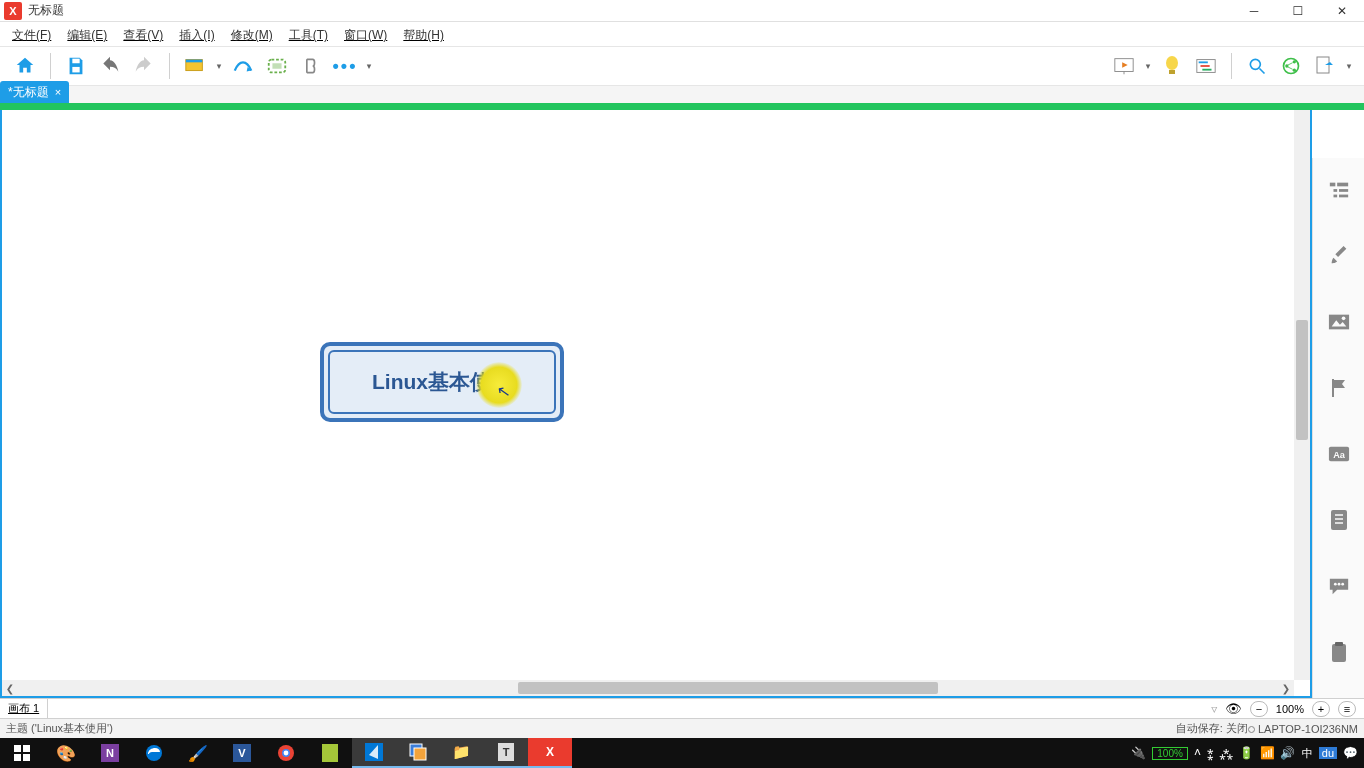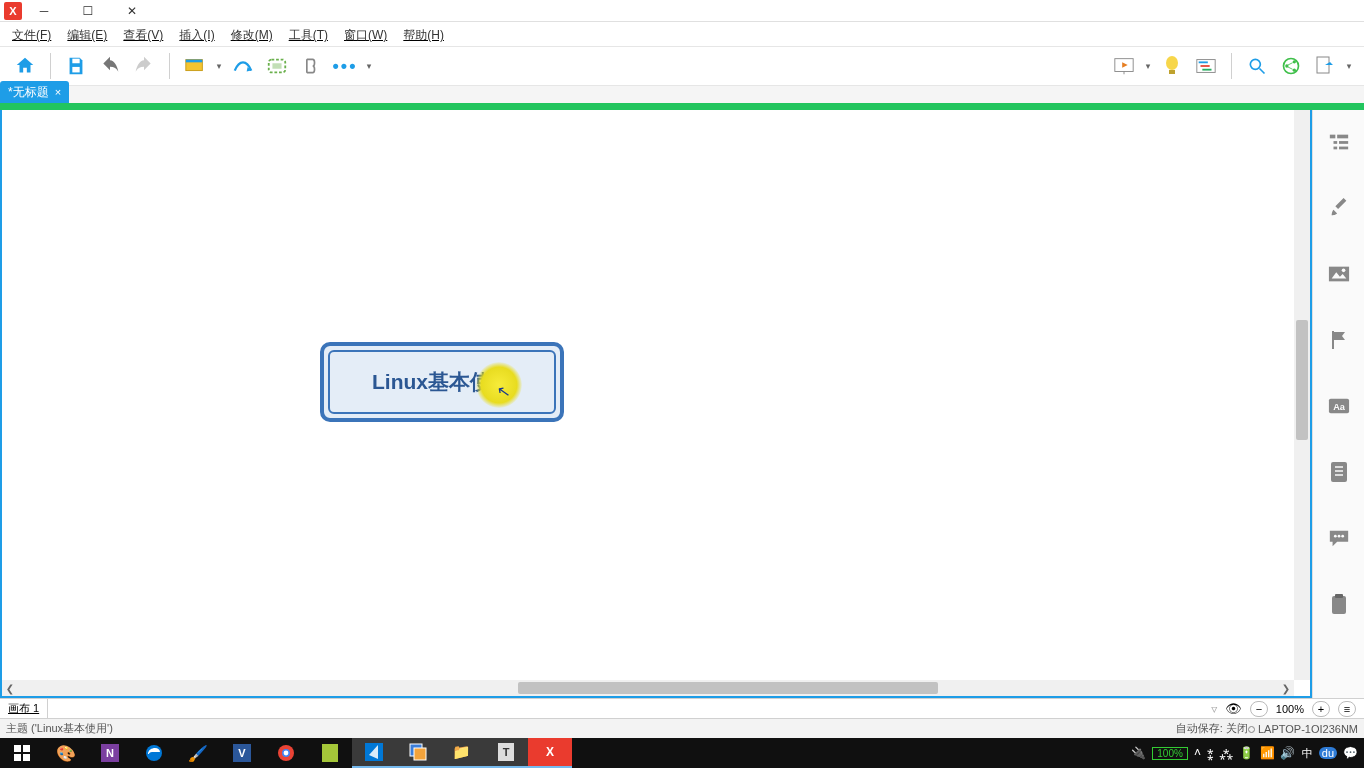--- a/index.html
+++ b/index.html
@@ -40,21 +40,21 @@
 .hscroll .thumb { position: absolute; top: 2px; bottom: 2px; left: 500px; width: 420px; background: #c2c2c2; border-radius: 2px; }
 
 
 .node { position: absolute; left: 318px; top: 232px; width: 244px; height: 80px; border: 4px solid #3b74b9; border-radius: 10px; background: #e4edf7; display: flex; align-items: center; justify-content: center; }
 .node .inner { position:absolute; inset:4px; border:2px solid #3b74b9; border-radius:6px; }
 .node .text { font-size: 21px; font-weight: bold; color: #2b5793; z-index: 2; }
 .cursor-spot { position: absolute; left: 474px; top: 252px; width: 46px; height: 46px; background: radial-gradient(circle, #f7ec3a 0%, #e8dc20 55%, rgba(232,220,32,0) 72%); border-radius: 50%; z-index: 3; pointer-events:none; }
 .cursor-arrow { position:absolute; left:495px; top:272px; font-size:16px; color:#1a3a8a; z-index:4; pointer-events:none; transform: rotate(-10deg); }
 
 
-.sidepanel { width: 52px; background: #fafafa; border-left: 1px solid #e0e0e0; display: flex; flex-direction: column; align-items: center; padding-top: 16px; gap: 34px; }
+.sidepanel { width: 52px; background: #fafafa; border-left: 1px solid #e0e0e0; display: flex; flex-direction: column; align-items: center; padding-top: 16px; gap: 34px; margin-top: 48px; }
 .sidepanel .sp-btn { width: 32px; height: 32px; display: flex; align-items: center; justify-content: center; cursor: pointer; color: #888; }
 
 
 .sheetbar { height: 20px; border-top: 1px solid #d0d0d0; display: flex; align-items: center; font-size: 11px; background:#fff; }
 .sheet-tab { padding: 0 8px; height: 100%; display:flex; align-items:center; border-right: 1px solid #d0d0d0; text-decoration: underline; }
 .sheet-tools { margin-left: auto; display: flex; align-items: center; gap: 8px; padding: 0 8px; }
 .sheet-tools .zoom-btn { width:18px; height:16px; border:1px solid #bbb; border-radius:8px; display:flex; align-items:center; justify-content:center; font-size:11px; cursor:pointer; background:#fff; }
 .sheet-tools .eye { font-size:13px; }
 
 
@@ -71,20 +71,21 @@
 .tray .battery { border:1px solid #3c3; padding:0 4px; color:#3c3; font-size:10px; }
 .tray .ico { font-size:12px; }
 
 svg { display:block; }
 </style>
 </head>
 <body>
 
 <div class="titlebar">
   <div class="app-icon">X</div>
+  <div class="title-text">无标题</div>
   <div class="win-controls">
     <div class="win-btn">─</div>
     <div class="win-btn">☐</div>
     <div class="win-btn">✕</div>
   </div>
 </div>
 
 <div class="menubar">
   <div class="menu-item">文件(F)</div>
   <div class="menu-item">编辑(E)</div>
@@ -385,16 +386,16 @@
   <div class="tray">
     <span class="ico">🔌</span>
     <span class="battery">100%</span>
     <span class="ico">˄</span>
     <span class="ico">⁑</span>
     <span class="ico">⁂</span>
     <span class="ico">🔋</span>
     <span class="ico">📶</span>
     <span class="ico">🔊</span>
     <span>中</span>
-    <span style="background:#2e7bd6;padding:0 3px;border-radius:6px;">du</span>
+    <span style="background:#2e7bd6;padding:0 3px;border-radius:0;">du</span>
     <span class="ico">💬</span>
   </div>
 </div>
 
 </body></html>

